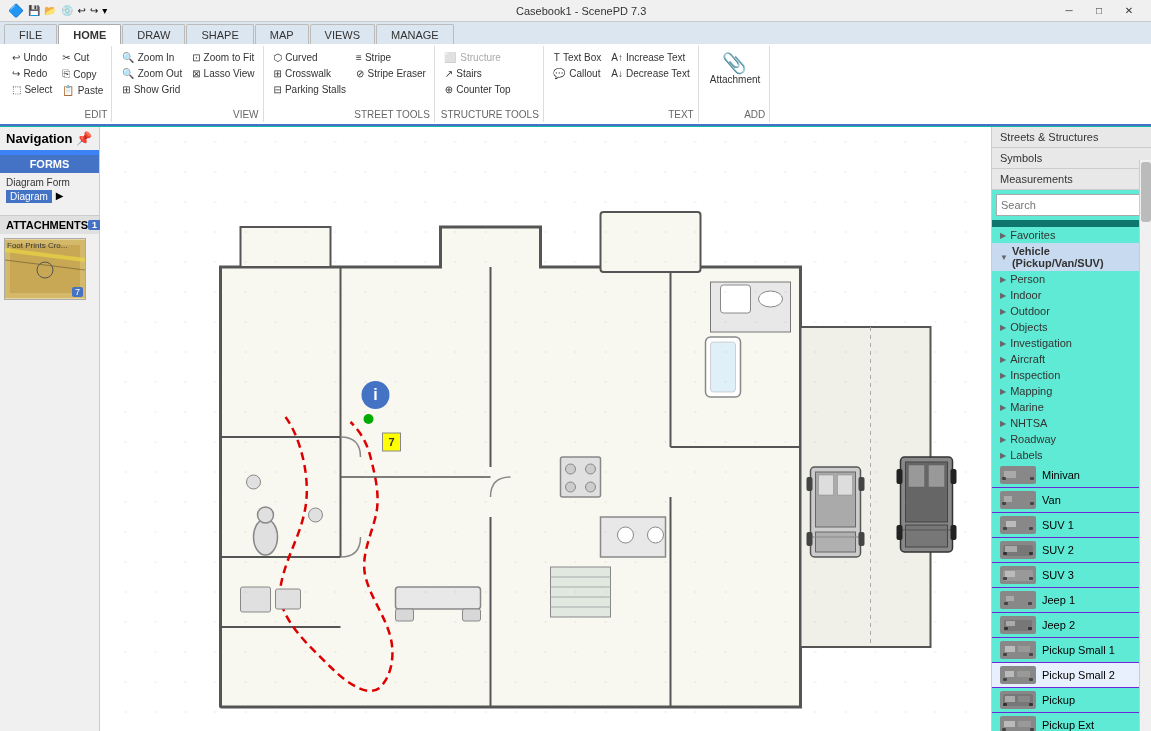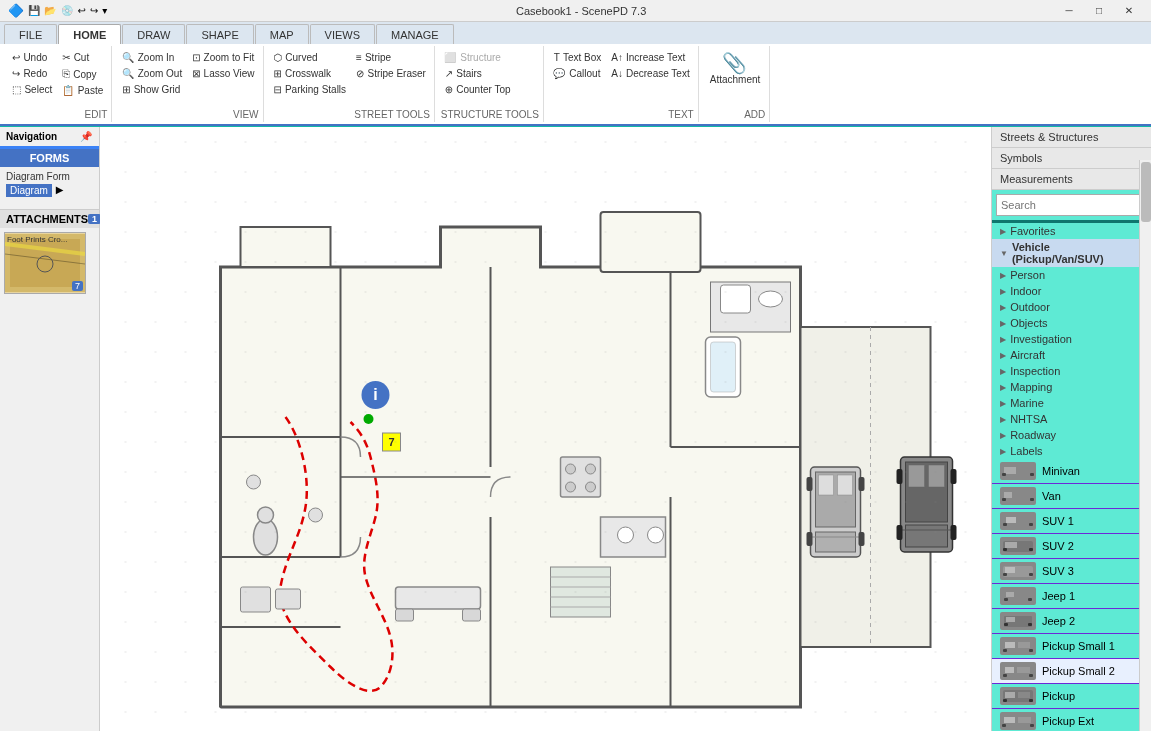--- a/index.html
+++ b/index.html
@@ -126,26 +126,26 @@
     #left-panel {
       width: 100px;
       background: #f0f0f0;
       border-right: 1px solid #ccc;
       display: flex;
       flex-direction: column;
     }
     #nav-header {
       background: #f0f0f0;
       padding: 4px 6px;
-      font-size: 10px;
+      font-size: 13px;
       font-weight: bold;
       display: flex;
       justify-content: space-between;
       align-items: center;
-      border-bottom: 3px solid #3b82f6;
+      border-bottom: 5px solid #3b82f6;
     }
     #forms-section {
       background: #4472c4;
       color: white;
       text-align: center;
       padding: 3px;
       font-size: 11px;
       font-weight: bold;
     }
     #diagram-form {
@@ -237,21 +237,21 @@
     .right-tab {
       padding: 4px 8px;
       font-size: 11px;
       cursor: pointer;
       border-bottom: 1px solid #ccc;
       background: #e8e8e8;
       color: #333;
     }
     #symbol-search {
       padding: 4px;
-      border-bottom: 3px solid #0f766e;
+      border-bottom: 7px solid #0f766e;
     }
     #symbol-search input {
       width: 100%;
       height: 22px;
       font-size: 11px;
       padding: 2px 4px;
       border: 1px solid #aaa;
     }
     .symbol-category {
       padding: 2px 8px;

